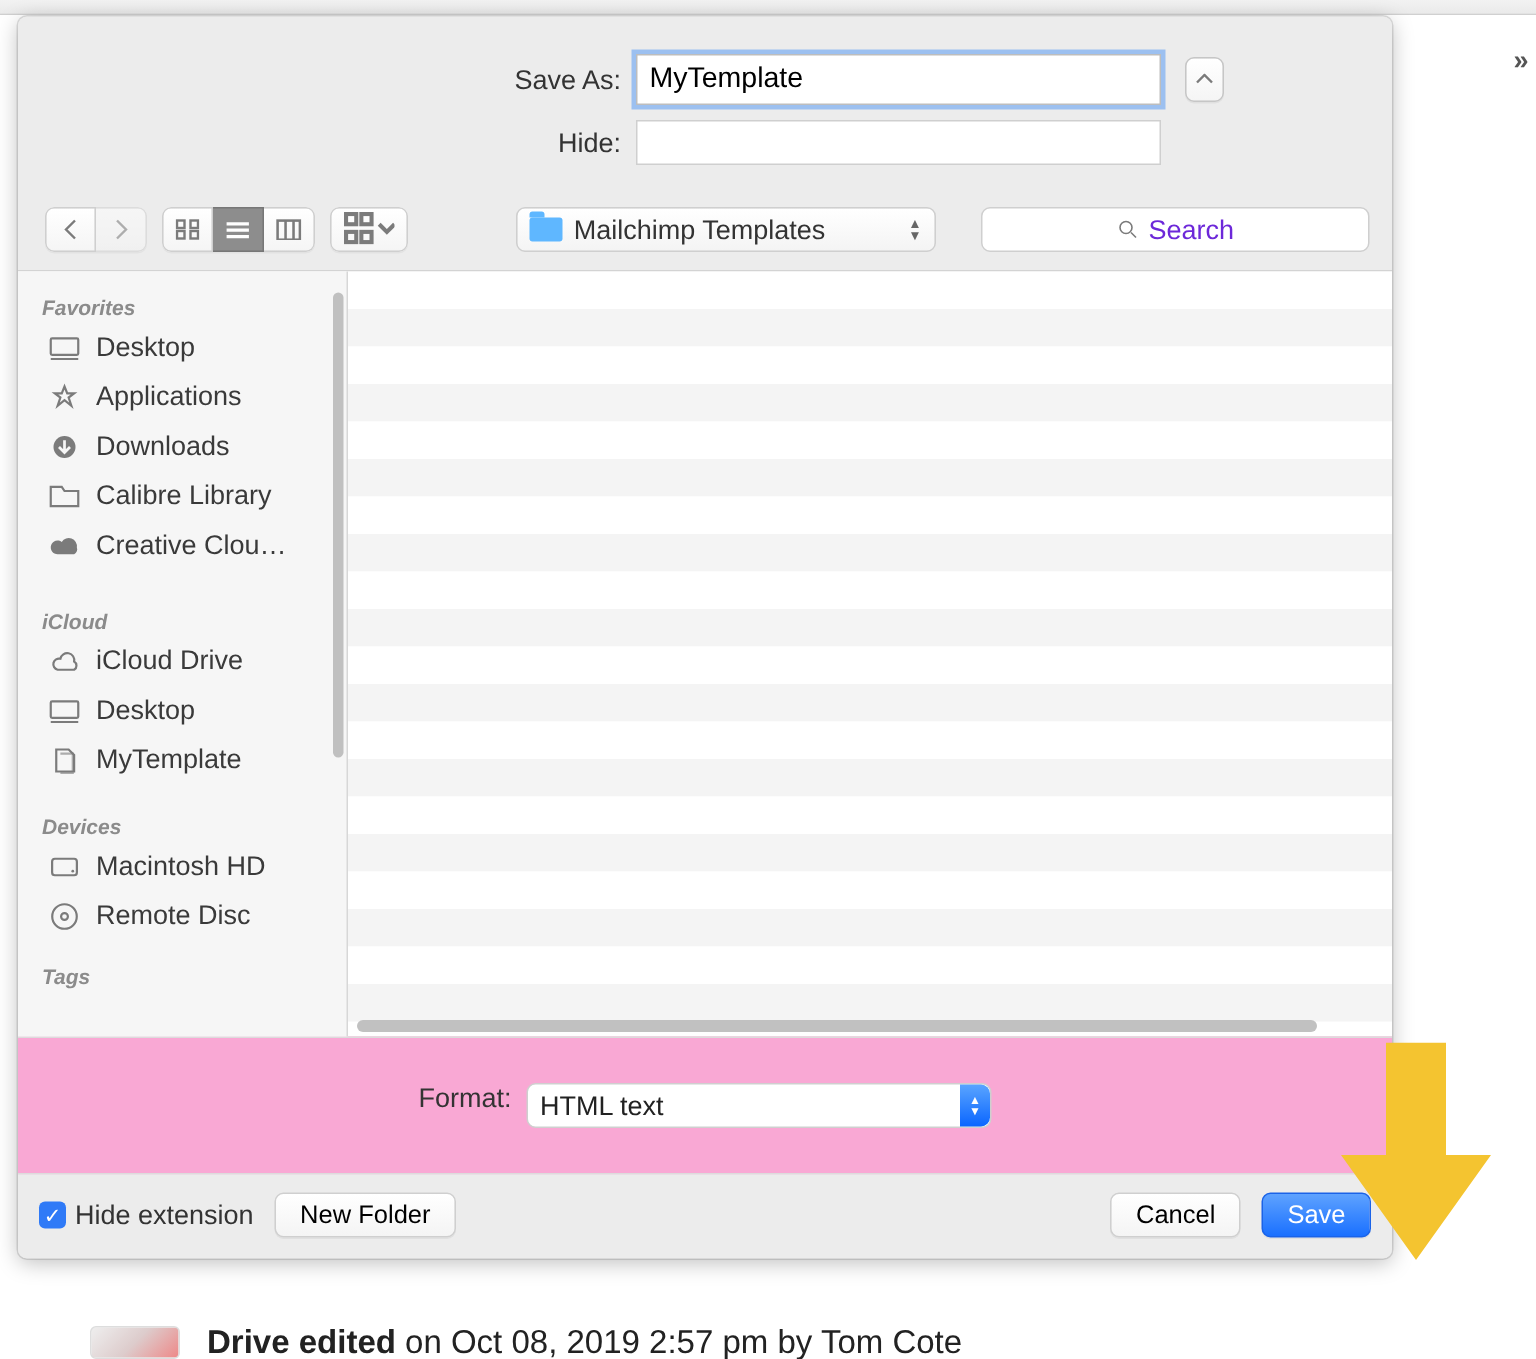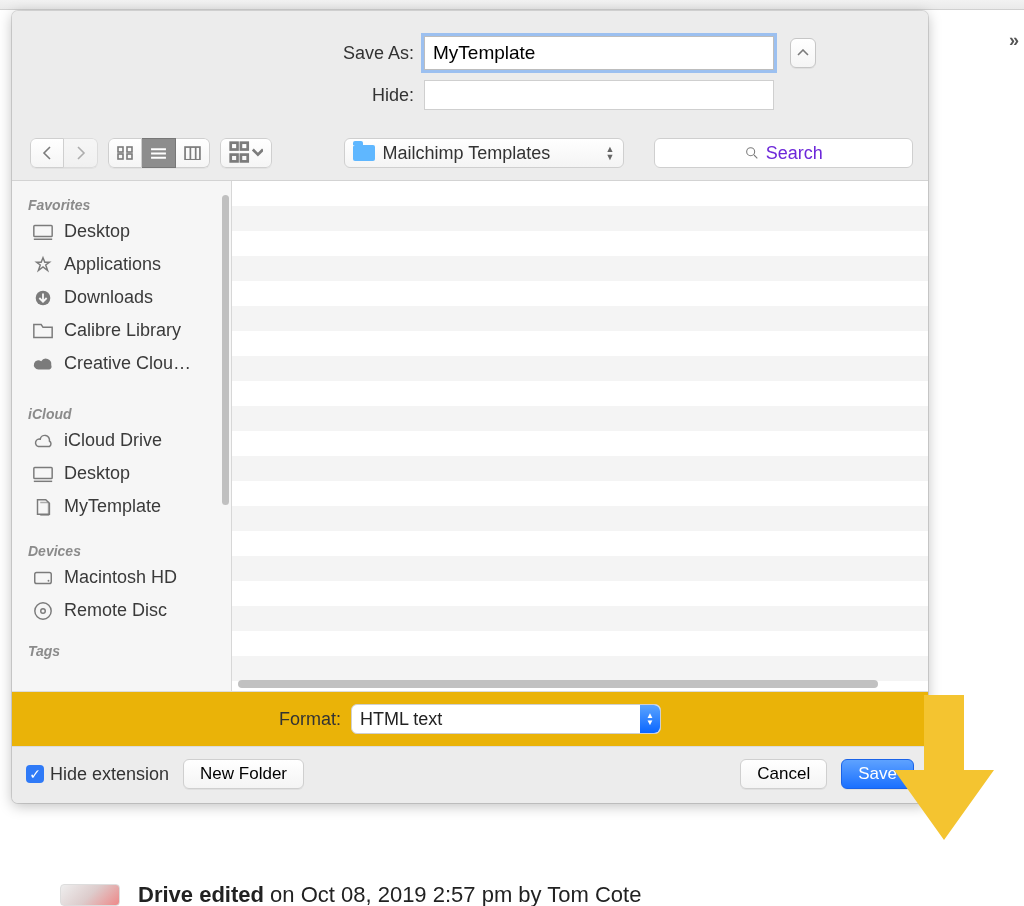--- a/index.html
+++ b/index.html
@@ -285,24 +285,24 @@
   .horiz-scroll .thumb {
     margin-left: 6px;
     height: 8px;
     width: 640px;
     background: #c1c1c1;
     border-radius: 4px;
   }
 
   
   .format-bar {
-    background: #eab308;
-    padding: 12px 30px;
-    display: flex;
-    align-items: center;
+    background: #f9a8d4;
+    padding: 30px 30px;
+    display: flex;
+    align-items: flex-start;
     justify-content: center;
     gap: 10px;
     border-top: 1px solid #dcdcdc;
     border-bottom: 1px solid #dcdcdc;
   }
   .format-bar .label { font-size: 18px; color: #333; }
   .format-select {
     width: 310px; height: 30px;
     border: 1px solid #cfcfcf;
     border-radius: 6px;

